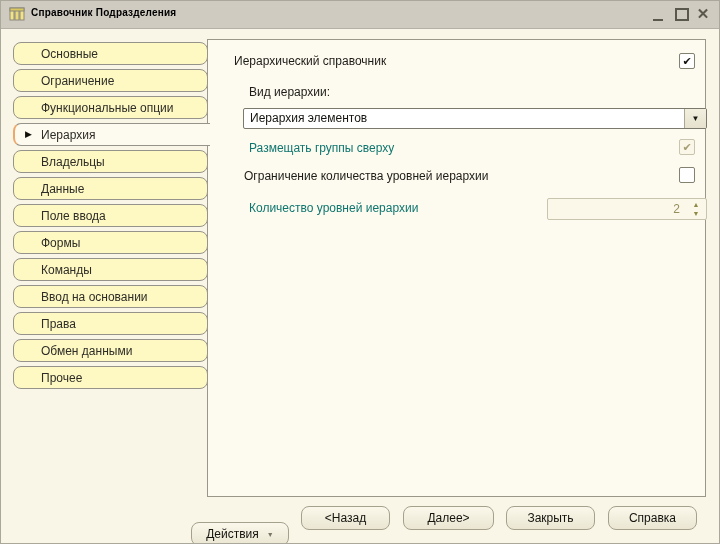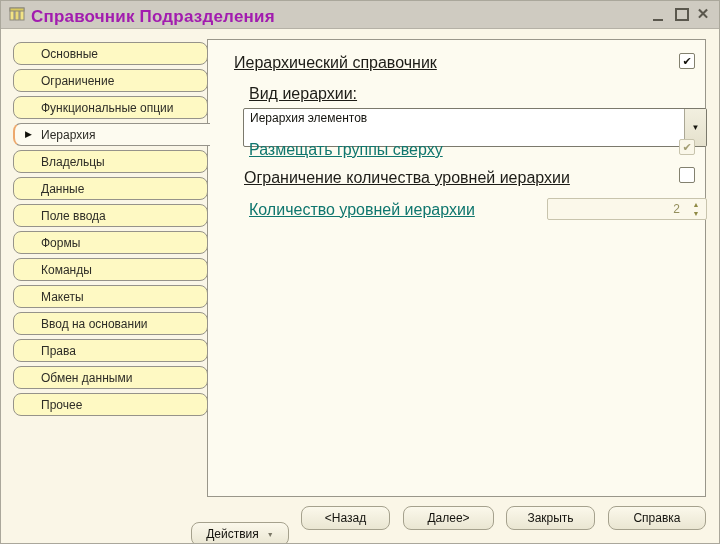--- a/index.html
+++ b/index.html
@@ -8,22 +8,22 @@
     border:1px solid #aaa79b; background:#faf6e7;
     font-family:"Liberation Sans", sans-serif; overflow:hidden;
   }
   
   .titlebar {
     position:absolute; left:0; top:0; right:0; height:27px;
     background:#cfcbc1; border-bottom:1px solid #b5b1a6;
   }
   .title-icon { position:absolute; left:8px; top:5px; width:16px; height:16px; }
   .title-text {
-    position:absolute; left:30px; top:6px; font-size:17px; font-weight:bold;
-    color:#a21caf; letter-spacing:0.2px; white-space:nowrap;
+    position:absolute; left:30px; top:6px; font-size:10px; font-weight:bold;
+    color:#000000; letter-spacing:0.2px; white-space:nowrap;
   }
   .win-controls { position:absolute; right:8px; top:0; height:27px; }
   .winbtn { position:absolute; top:0; width:16px; height:27px; cursor:pointer; }
   .winbtn-min { right:44px; }
   .winbtn-min .bar { position:absolute; left:2px; bottom:7px; width:10px; height:2px; background:#5a574d; }
   .winbtn-max { right:22px; }
   .winbtn-max .box { position:absolute; left:2px; top:7px; width:10px; height:9px; border:2px solid #5a574d; }
   .winbtn-close { right:0; font-size:15px; font-weight:bold; color:#5a574d; text-align:center; line-height:26px; }
   
   .sidebar { position:absolute; left:12px; top:41px; width:195px; z-index:3; }
@@ -41,32 +41,32 @@
   .tab .marker {
     position:absolute; left:10px; top:50%; transform:translateY(-54%);
     font-size:9px; color:#111008; line-height:1;
   }
   
   .panel {
     box-sizing:border-box; position:absolute; left:206px; top:38px;
     width:499px; height:458px; background:#fdfbf0;
     border:1px solid #99968a; z-index:1;
   }
-  .lbl { position:absolute; font-size:16px; color:#1d1c17; white-space:nowrap;text-decoration:underline; }
+  .lbl { position:absolute; font-size:12px; color:#1d1c17; white-space:nowrap; }
   .lbl.dim { color:#0f766e; }
   .cb {
     box-sizing:border-box; position:absolute; width:16px; height:16px;
     background:#ffffff; border:1px solid #83816f; border-radius:2px;
     text-align:center; font-size:11px; line-height:14px; color:#14130d; cursor:pointer;
   }
   .cb.dim {
     background:#faf7e9; border-color:#c8c4ad; color:#a49f74; cursor:default;
   }
   .combo {
-    box-sizing:border-box; position:absolute; left:35px; top:68px; width:464px; height:39px;
+    box-sizing:border-box; position:absolute; left:35px; top:68px; width:464px; height:21px;
     background:#ffffff; border:1px solid #7b796c; border-radius:2px; cursor:pointer;
   }
   .combo-text {
     position:absolute; left:6px; top:0; line-height:19px; font-size:12px; color:#15140f; white-space:nowrap;
   }
   .combo-btn {
     position:absolute; right:0; top:0; bottom:0; width:21px;
     background:linear-gradient(#f2efdf,#e5e1cd); border-left:1px solid #aaa795;
     display:flex; align-items:center; justify-content:center;
     font-size:8px; color:#17160f; cursor:pointer;
@@ -85,21 +85,21 @@
     box-sizing:border-box; position:absolute; top:505px; height:24px;
     background:linear-gradient(#fbf8eb,#eae6d2);
     border:1px solid #a5a18d; border-radius:8px;
     display:flex; align-items:center; justify-content:center;
     font-size:12px; color:#14130e; cursor:pointer; white-space:nowrap;
   }
   .btn-actions { left:190px; width:98px;margin-top:16px; }
   .btn-back    { left:300px; width:89px; }
   .btn-next    { left:402px; width:91px; }
   .btn-close   { left:505px; width:89px; }
-  .btn-help    { left:607px; width:98px; }
+  .btn-help    { left:607px; width:89px; }
   .btn .drop { font-size:7px; color:#7a7766; margin-left:8px; }
 </style>
 </head>
 <body>
 
 <div class="window">
 
   <div class="titlebar">
     <svg class="title-icon" viewBox="0 0 16 16">
       <rect x="1" y="2" width="4" height="12" fill="#f2e386" stroke="#8b887a" stroke-width="1"></rect>
@@ -142,23 +142,20 @@
     <div class="tab">
         <span>Поле ввода</span>
       </div>
     <div class="tab">
         <span>Формы</span>
       </div>
     <div class="tab">
         <span>Команды</span>
       </div>
     <div class="tab">
-        <span>Макеты</span>
-      </div>
-    <div class="tab">
         <span>Ввод на основании</span>
       </div>
     <div class="tab">
         <span>Права</span>
       </div>
     <div class="tab">
         <span>Обмен данными</span>
       </div>
     <div class="tab">
         <span>Прочее</span>

